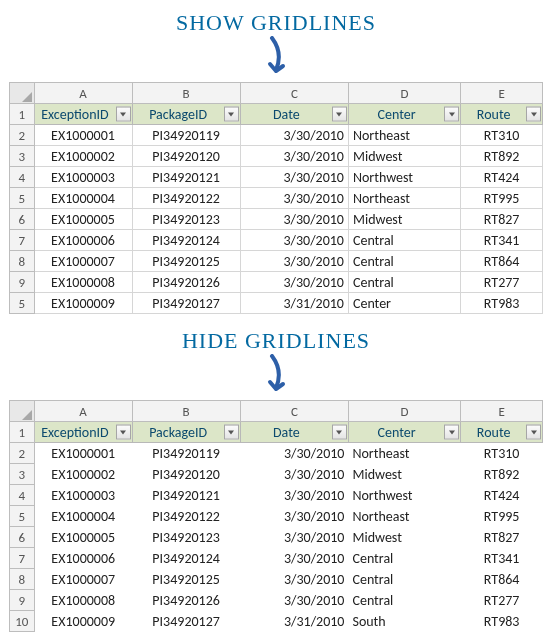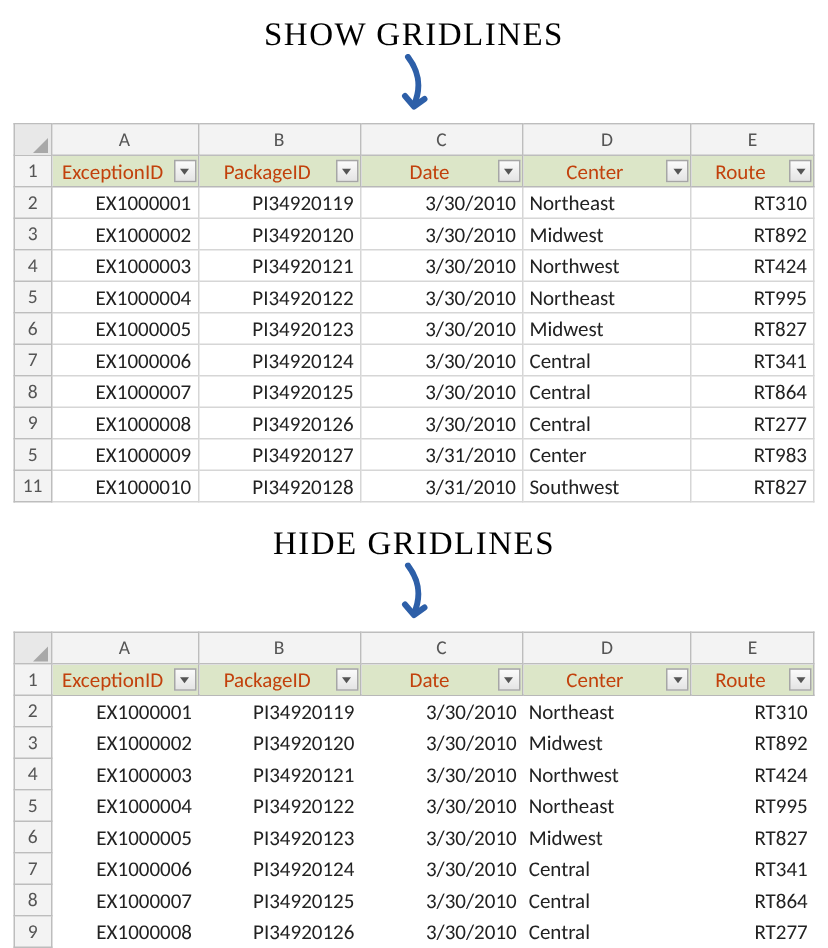--- a/index.html
+++ b/index.html
@@ -9,21 +9,21 @@
     background: #fff;
     font-family: Calibri, "Segoe UI", Arial, sans-serif;
     font-size: 14px;
     color: #222;
     width: 552px;
   }
   .section-title {
     font-family: "Comic Sans MS", "Segoe Script", cursive;
     font-size: 22px;
     letter-spacing: 1px;
-    color: #000000;
+    color: #0369a1;
     text-align: center;
     margin: 4px 0 0 0;
   }
   .arrow-wrap {
     text-align: center;
     margin: 0 0 4px 0;
     height: 42px;
   }
   .arrow-wrap svg { display: inline-block; }
   .sheet {
@@ -72,21 +72,21 @@
     color: #555;
     font-size: 13px;
     width: 24px;
     border: 1px solid #bdbdbd !important;
   }
   .header-cell {
     position: relative;
     background: #dce6c8;
     text-align: center;
     font-size: 14px;
-    color: #c2410c;
+    color: #0c4a6e;
     border: 1px solid #b8b8b8 !important;
     padding-right: 20px !important;
   }
   .filter-btn {
     position: absolute;
     right: 1px;
     top: 50%;
     transform: translateY(-50%);
     width: 15px;
     height: 15px;
@@ -97,21 +97,21 @@
     justify-content: center;
   }
   .filter-btn::after {
     content: "";
     width: 0; height: 0;
     border-left: 3px solid transparent;
     border-right: 3px solid transparent;
     border-top: 4px solid #555;
   }
   .data-cell { color: #222; }
-  .c-left  { text-align: right;   padding-left: 4px; }
+  .c-left  { text-align: center;   padding-left: 4px; }
   .c-right { text-align: right;  padding-right: 6px; }
   .c-center{ }
   
   .w-a { width: 96px; }
   .w-b { width: 106px; }
   .w-c { width: 106px; }
   .w-d { width: 110px; }
   .w-e { width: 80px; }
 </style>
 </head>
@@ -207,28 +207,20 @@
         <td class="data-cell c-left">RT277</td>
       </tr>
       <tr>
         <th class="row-head">5</th>
         <td class="data-cell c-left">EX1000009</td>
         <td class="data-cell c-left">PI34920127</td>
         <td class="data-cell c-right">3/31/2010</td>
         <td class="data-cell c-center">Center</td>
         <td class="data-cell c-left">RT983</td>
       </tr>
-      <tr>
-        <th class="row-head">11</th>
-        <td class="data-cell c-left">EX1000010</td>
-        <td class="data-cell c-left">PI34920128</td>
-        <td class="data-cell c-right">3/31/2010</td>
-        <td class="data-cell c-center">Southwest</td>
-        <td class="data-cell c-left">RT827</td>
-      </tr>
     </tbody>
   </table>
 
 <div class="section-title">HIDE GRIDLINES</div>
 <div class="arrow-wrap">
   <svg width="40" height="42" viewBox="0 0 40 42">
     <path d="M16 2 C 22 10, 26 20, 20 34" stroke="#2d5fa8" stroke-width="4" fill="none" stroke-linecap="round"></path>
     <path d="M20 35 L14 28 M20 35 L27 30" stroke="#2d5fa8" stroke-width="4" fill="none" stroke-linecap="round"></path>
   </svg>
 </div>

